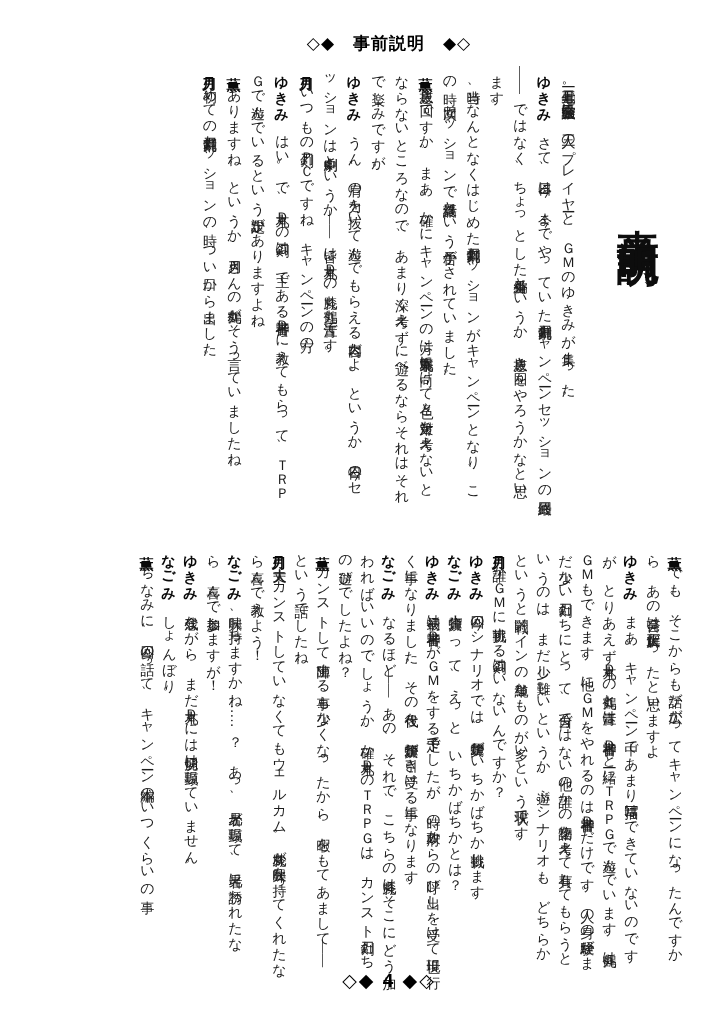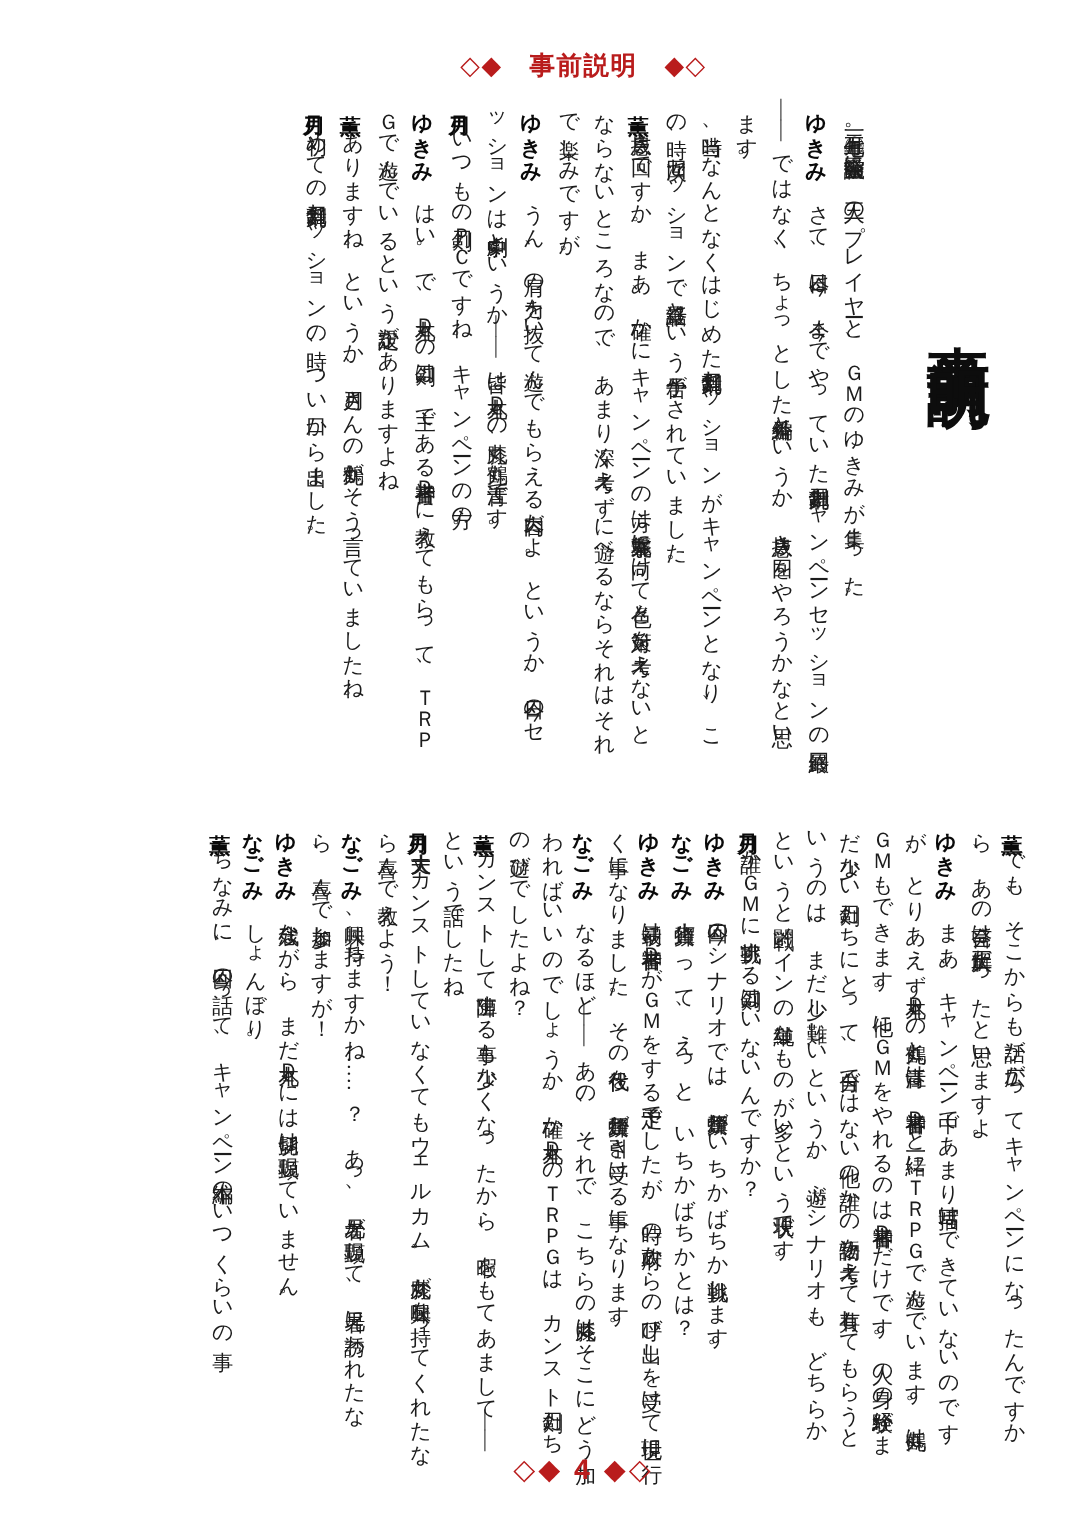--- a/index.html
+++ b/index.html
@@ -16,21 +16,21 @@
     overflow: hidden;
     font-family: "Liberation Serif", "DejaVu Serif", serif;
   }
   .center-line {
     position: absolute;
     left: 56px;
     right: 0;
     text-align: center;
     font-family: "Liberation Sans", "DejaVu Sans", sans-serif;
     font-weight: 700;
-    color: #b91c1c;
+    color: #000000;
     white-space: pre;
   }
   .header-ornament {
     top: 32px;
     font-size: 17px;
     letter-spacing: 1px;
   }
   .footer-ornament {
     top: 969px;
     font-size: 19px;

